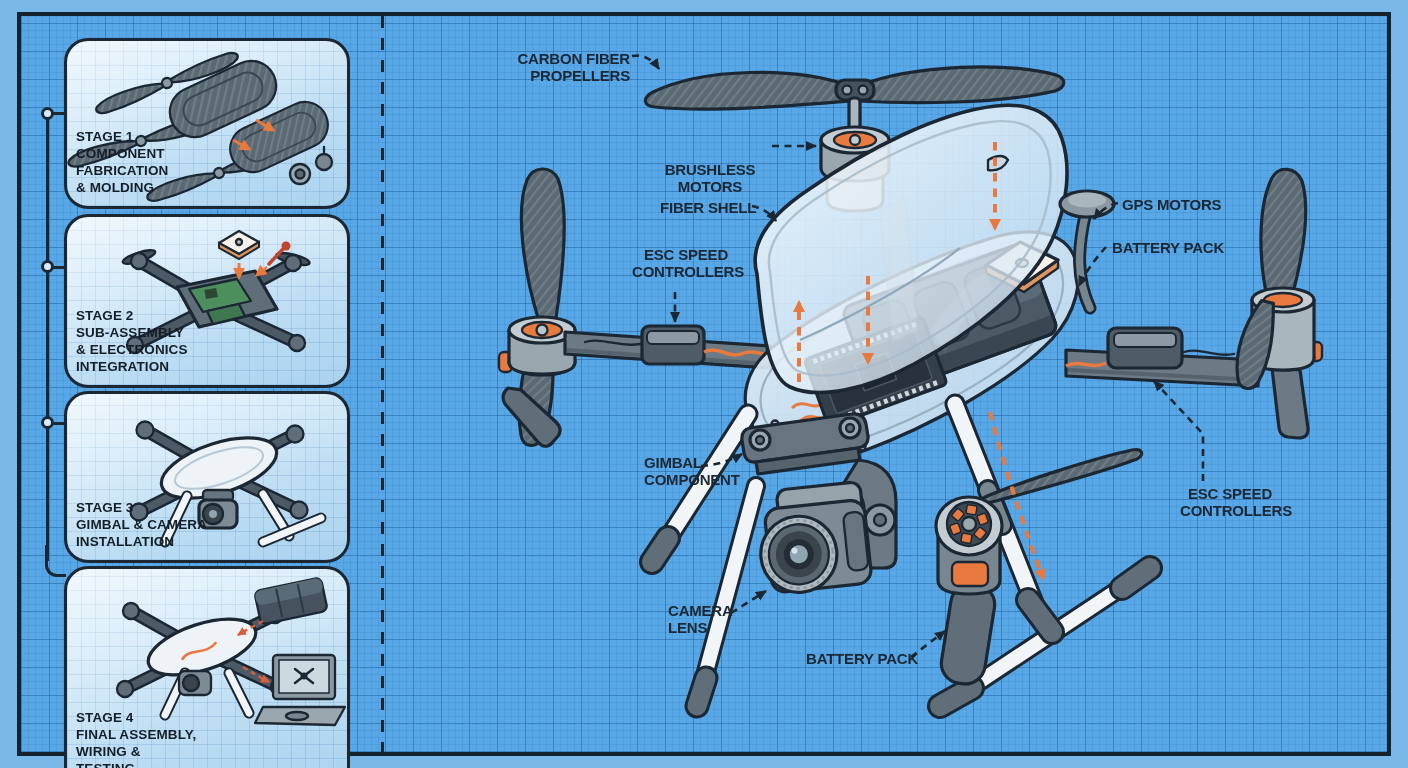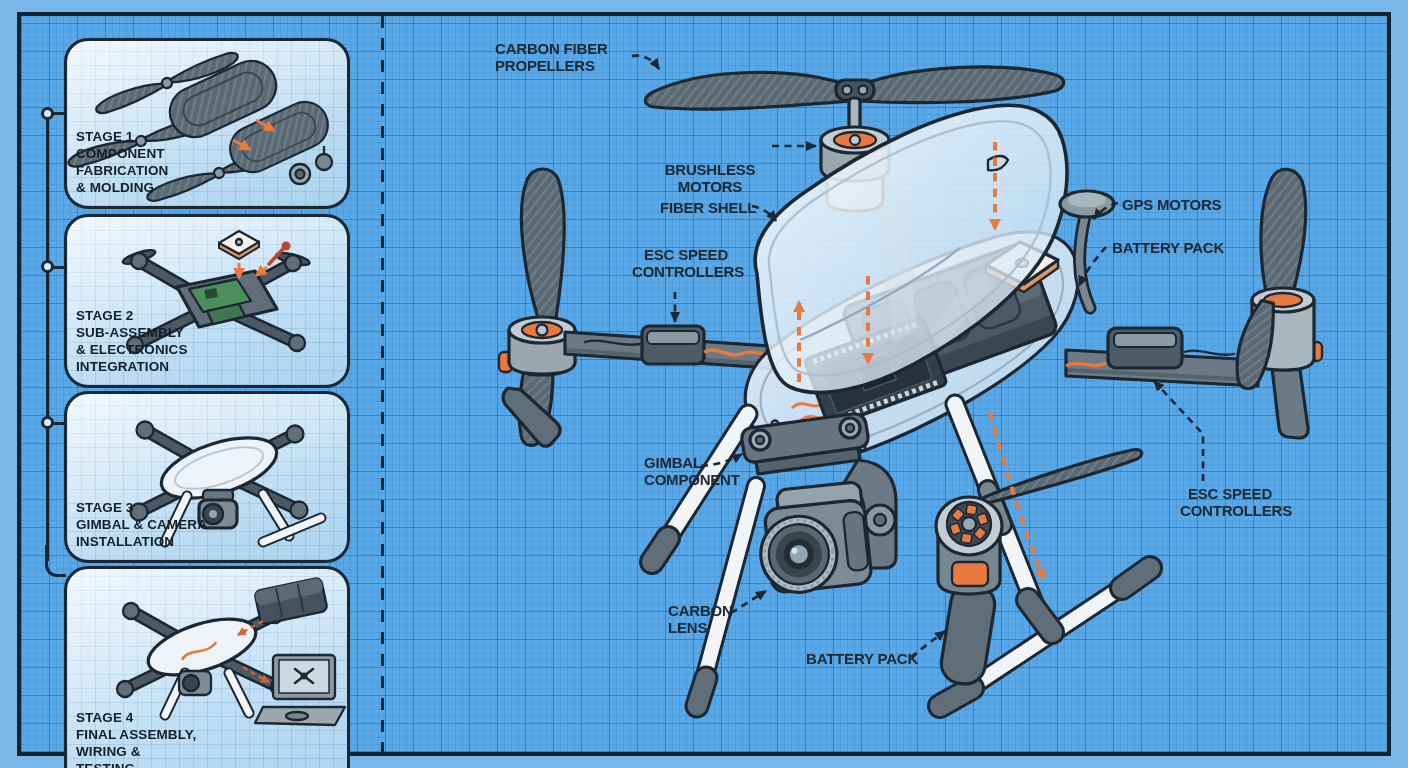--- a/index.html
+++ b/index.html
@@ -465,30 +465,30 @@
       <path marker-end="url(#ah)" d="M1118,203 C1108,205 1100,211 1094,219"></path>
       <path marker-end="url(#ah)" d="M1106,247 C1096,258 1086,271 1079,286"></path>
       <path marker-end="url(#ah)" d="M675,292 L675,322"></path>
       <path marker-end="url(#ah)" d="M701,466 C716,465 730,461 742,454"></path>
       <path marker-end="url(#ah)" d="M731,613 L766,591"></path>
       <path marker-end="url(#ah)" d="M911,657 L945,631"></path>
       <path marker-end="url(#ah)" d="M1203,481 L1203,434 L1154,381"></path>
     </g>
   </svg>
 
-  <div class="callout" style="left:495px; top:40px;  width:135px; text-align:left;">CARBON FIBER
+  <div class="callout" style="left:495px; top:50px;  width:135px; text-align:right;">CARBON FIBER
 PROPELLERS</div>
   <div class="callout" style="left:650px; top:137px; width:120px; text-align:center;margin-top:24px;">BRUSHLESS
 MOTORS</div>
   <div class="callout" style="left:660px; top:199px;">FIBER SHELL</div>
   <div class="callout" style="left:1122px; top:196px;">GPS MOTORS</div>
   <div class="callout" style="left:1112px; top:239px;">BATTERY PACK</div>
   <div class="callout" style="left:632px; top:246px; width:108px; text-align:center;">ESC SPEED
 CONTROLLERS</div>
   <div class="callout" style="left:644px; top:454px;">GIMBAL
 COMPONENT</div>
-  <div class="callout" style="left:668px; top:602px;">CARBON
+  <div class="callout" style="left:668px; top:602px;">CAMERA
 LENS</div>
   <div class="callout" style="left:806px; top:650px;">BATTERY PACK</div>
   <div class="callout" style="left:1180px; top:485px; width:100px; text-align:center;">ESC SPEED
 CONTROLLERS</div>
 
 </div>
 
 </body></html>

